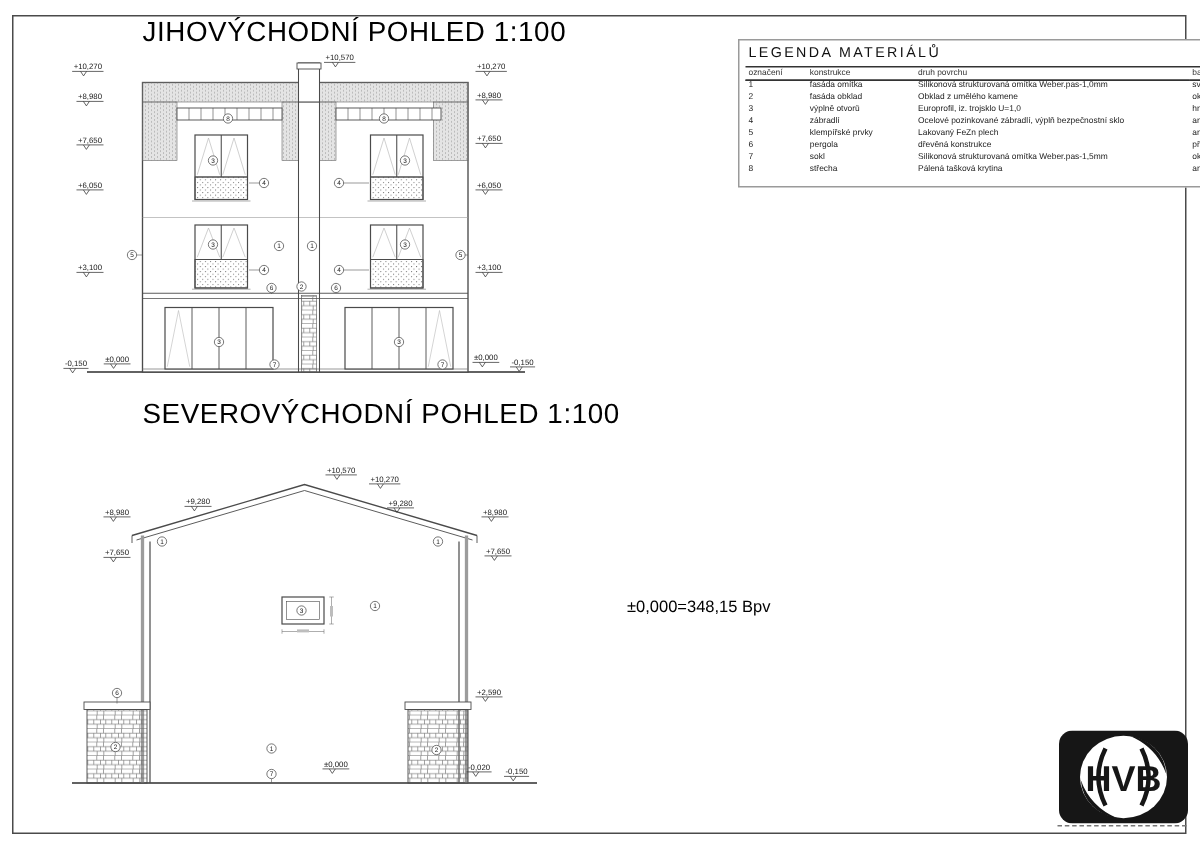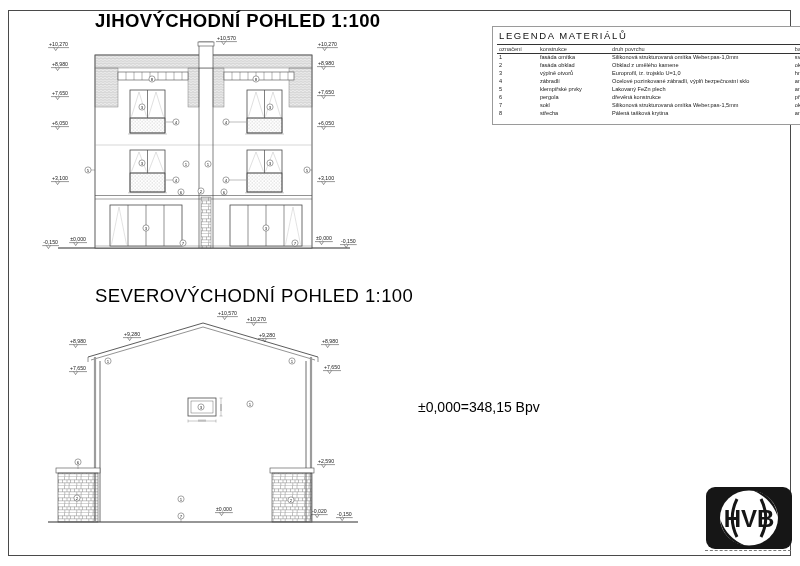--- a/index.html
+++ b/index.html
@@ -8,21 +8,21 @@
     font-family:"Liberation Sans",sans-serif;overflow:hidden;color:#111;
   }
   .abs{position:absolute;}
   .sheet-border{
     left:8px;top:10px;width:783px;height:546px;
     border:1px solid #4a4a4a;box-sizing:border-box;
   }
   .drawing-title{
     font-size:18.5px;letter-spacing:.4px;color:#000;white-space:nowrap;
   }
-  .datum-note{font-size:14px;color:#000;white-space:nowrap;}
+  .datum-note{font-size:11px;color:#000;white-space:nowrap;}
   
   .legend{
     left:492px;top:26px;width:360px;border:1px solid #9a9a9a;
     box-sizing:border-box;padding:2px 4px 6px 4px;background:#fff;
   }
   .legend-title{
     font-size:9.5px;letter-spacing:1.6px;color:#111;
     border-bottom:1px solid #333;padding:1px 2px 3px 2px;
   }
   .legend table{width:100%;border-collapse:collapse;table-layout:fixed;}
@@ -38,22 +38,22 @@
   .tag-text{font-size:4.3px;fill:#1a1a1a;}
   
   .logo-box{left:706px;top:487px;width:66px;height:62px;}
   .logo-dash{left:705px;top:550px;width:86px;border-top:1.5px dashed #777;}
 </style>
 </head>
 <body>
 
 <div class="abs sheet-border"></div>
 
-<div class="abs drawing-title" style="left:95px;top:10px;font-weight:bold;">JIHOVÝCHODNÍ POHLED 1:100</div>
-<div class="abs drawing-title" style="left:95px;top:285px;text-align:center;">SEVEROVÝCHODNÍ POHLED 1:100</div>
+<div class="abs drawing-title" style="left:95px;top:10px;">JIHOVÝCHODNÍ POHLED 1:100</div>
+<div class="abs drawing-title" style="left:95px;top:265px;text-align:center;">SEVEROVÝCHODNÍ POHLED 1:100</div>
 <div class="abs datum-note" style="left:418px;top:399px;">±0,000=348,15 Bpv</div>
 
 <svg class="abs" style="left:0;top:0" width="800" height="566" viewBox="0 0 800 566">
   <defs>
     <pattern id="tiles" width="4" height="2.6" patternUnits="userSpaceOnUse">
       <path d="M0 0H4M0 1.3H4M0 2.6H4" stroke="#8a8a8a" stroke-width="0.3" fill="none"></path>
       <path d="M1 0V1.3M3 1.3V2.6" stroke="#8a8a8a" stroke-width="0.3" fill="none"></path>
     </pattern>
     <pattern id="dots" width="3.4" height="3.4" patternUnits="userSpaceOnUse">
       <circle cx="0.9" cy="0.9" r="0.38" fill="#555"></circle>

